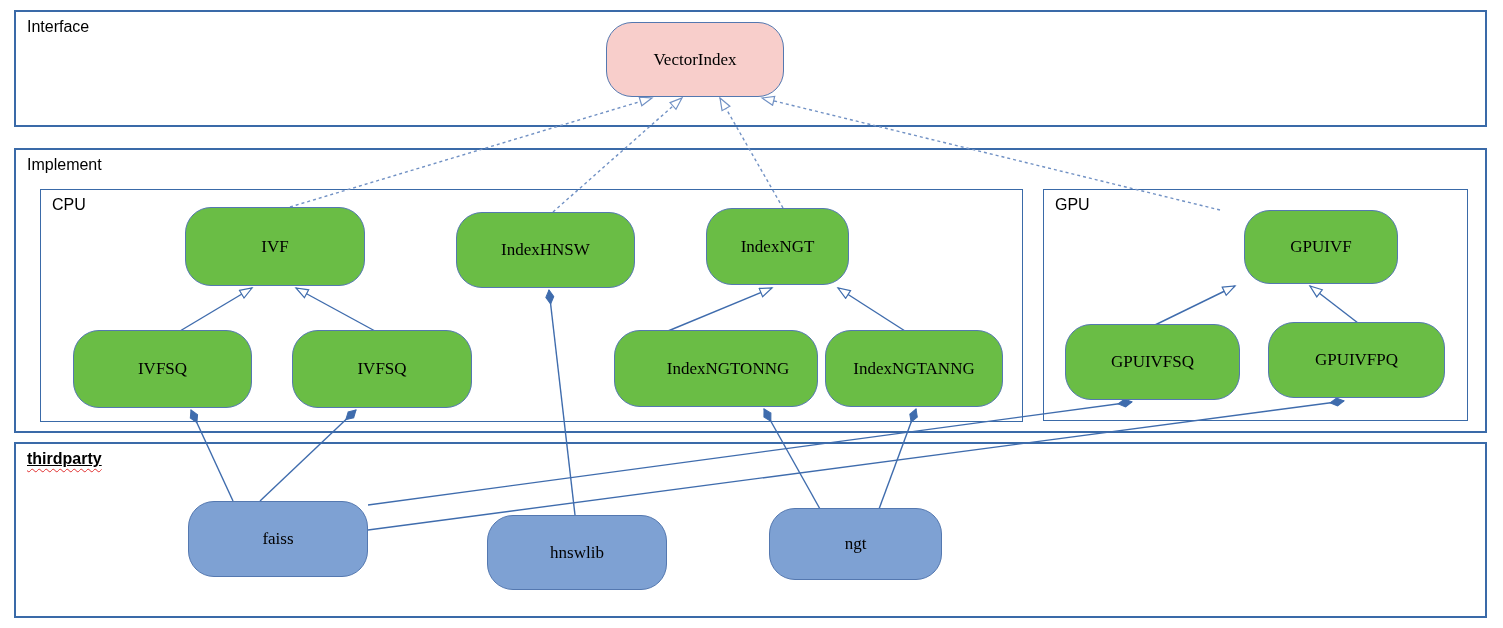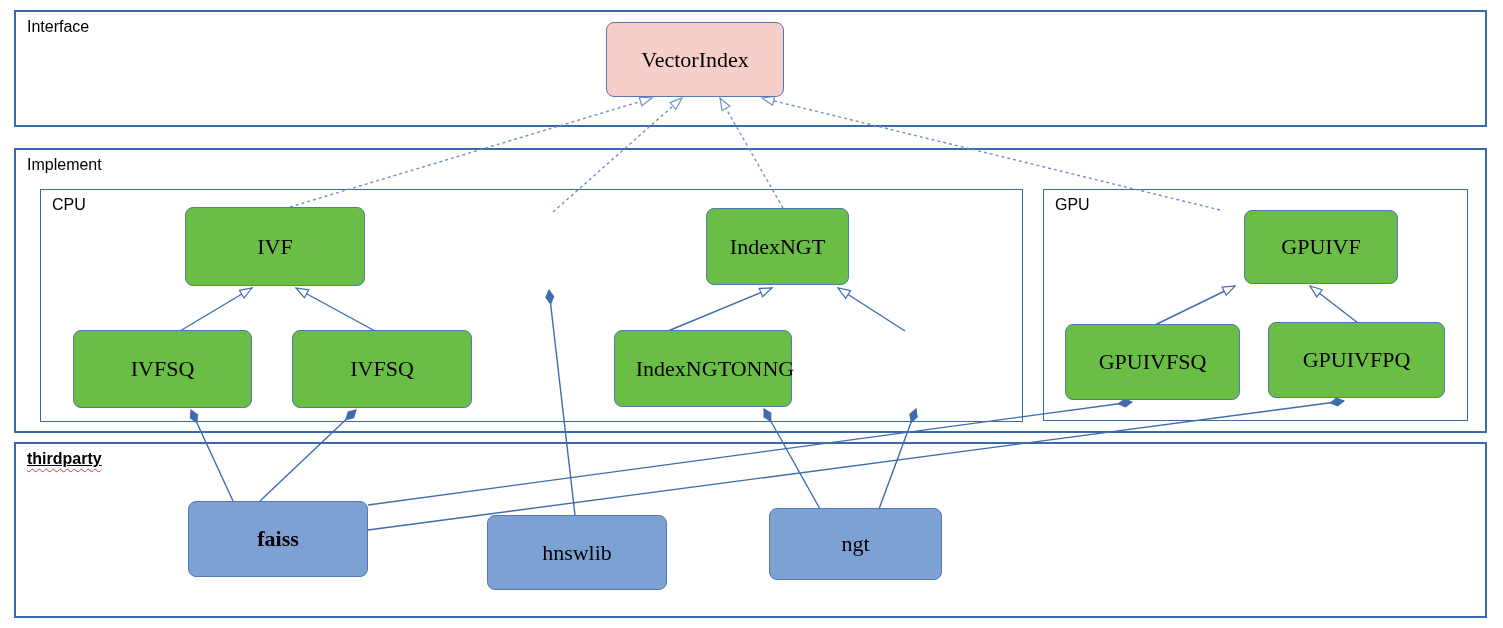--- a/index.html
+++ b/index.html
@@ -46,24 +46,24 @@
   }
   .edge-solid  { stroke: var(--line, #3f6cad); stroke-width: 1.4; fill: none; }
   .edge-dashed { stroke: var(--line-dashed, #7191c4); stroke-width: 1.4; stroke-dasharray: 3 3; fill: none; }
   
   .node {
     position: absolute;
     box-sizing: border-box;
     display: flex;
     align-items: center;
     justify-content: center;
-    border-radius: 8px;
+    border-radius: 26px;
     border: 1.6px solid var(--node-border, #5478b0);
     font-family: "Liberation Serif", "DejaVu Serif", serif;
-    font-size: 22px;
+    font-size: 17px;
     color: var(--text, #000);
     z-index: 3;
     text-align: center;
   }
   .node.interface-node  { background: var(--interface-fill, #f8cecb); }
   .node.implement-node  { background: var(--implement-fill, #6abd45); }
   .node.thirdparty-node { background: var(--thirdparty-fill, #7ea1d3); }
 </style>
 </head>
 <body>
@@ -125,51 +125,57 @@
   </svg>
 
   <div class="node interface-node" style="left:606px; top:22px; width:178px; height:75px;">
     <span>VectorIndex</span>
   </div>
 
   <div class="node implement-node" style="left:185px; top:207px; width:180px; height:79px;">
     <span>IVF</span>
   </div>
 
+  <div class="node implement-node" style="left:456px; top:212px; width:179px; height:76px;">
+    <span>IndexHNSW</span>
+  </div>
 
   <div class="node implement-node" style="left:706px; top:208px; width:143px; height:77px;">
     <span>IndexNGT</span>
   </div>
 
   <div class="node implement-node" style="left:1244px; top:210px; width:154px; height:74px;">
     <span>GPUIVF</span>
   </div>
 
   <div class="node implement-node" style="left:73px; top:330px; width:179px; height:78px;">
     <span>IVFSQ</span>
   </div>
 
   <div class="node implement-node" style="left:292px; top:330px; width:180px; height:78px;">
     <span>IVFSQ</span>
   </div>
 
-  <div class="node implement-node" style="left:614px; top:330px; width:178px; height:77px;padding-left:24px;">
+  <div class="node implement-node" style="left:614px; top:330px; width:204px; height:77px;padding-left:24px;">
     <span>IndexNGTONNG</span>
   </div>
 
+  <div class="node implement-node" style="left:825px; top:330px; width:178px; height:77px;">
+    <span>IndexNGTANNG</span>
+  </div>
 
   <div class="node implement-node" style="left:1065px; top:324px; width:175px; height:76px;">
     <span>GPUIVFSQ</span>
   </div>
 
   <div class="node implement-node" style="left:1268px; top:322px; width:177px; height:76px;">
     <span>GPUIVFPQ</span>
   </div>
 
-  <div class="node thirdparty-node" style="left:188px; top:501px; width:180px; height:76px;font-weight:bold;">
+  <div class="node thirdparty-node" style="left:188px; top:501px; width:180px; height:76px;">
     <span>faiss</span>
   </div>
 
   <div class="node thirdparty-node" style="left:487px; top:515px; width:180px; height:75px;">
     <span>hnswlib</span>
   </div>
 
   <div class="node thirdparty-node" style="left:769px; top:508px; width:173px; height:72px;text-align:right;">
     <span>ngt</span>
   </div>

